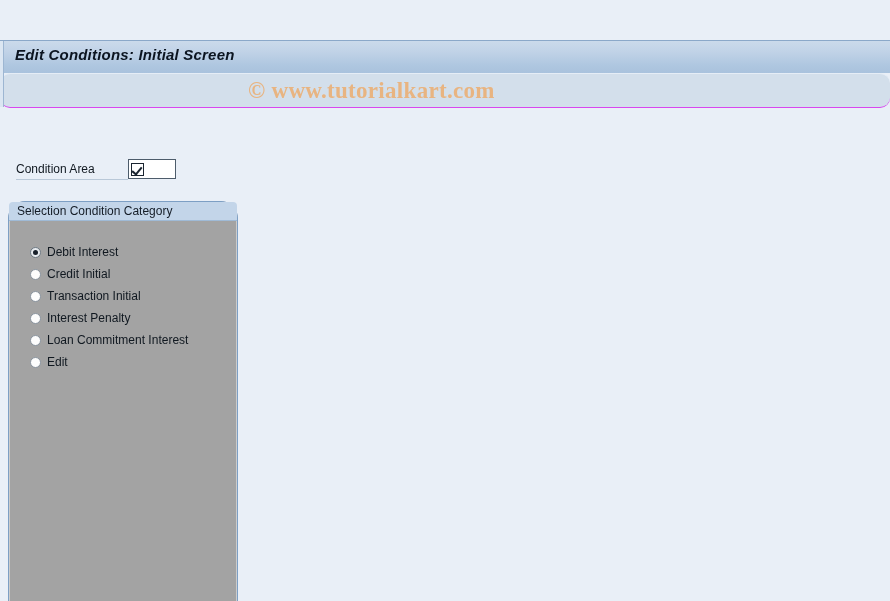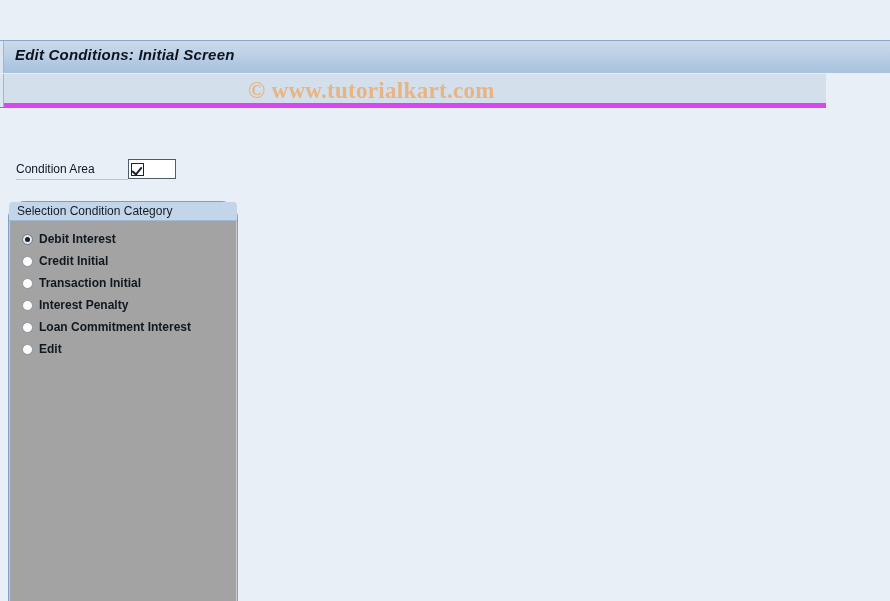--- a/index.html
+++ b/index.html
@@ -54,26 +54,27 @@
     color: #0b1420;
     letter-spacing: 0.2px;
     white-space: nowrap;
   }
 
   
   .toolbar {
     position: absolute;
     left: 0;
     top: 33px;
-    width: 826px;
+    width: 890px;
     height: 35px;
     background: #d3dfeb;
     border-top: 1px solid #e5edf6;
-    border-bottom: 5px solid #d946ef;
-    box-sizing: border-box;
+    border-bottom: 1px solid #d946ef;
+    box-sizing: border-box;
+    border-radius: 10px;
   }
   .toolbar .edge-left {
     position: absolute;
     left: 0;
     top: 0;
     width: 4px;
     height: 33px;
     background: #dbe6f2;
     border-right: 1px solid #9db6d2;
     box-sizing: border-box;
@@ -180,26 +181,25 @@
   .groupbox-title {
     position: absolute;
     left: 8px;
     top: 2px;
     font-size: 12px;
     color: #141c26;
     white-space: nowrap;
   }
   .radio-list {
     position: absolute;
-    left: 0;
+    left: 8px;
     top: 19px;
     width: 100%;
-    padding-top: 7px;
-    box-sizing: border-box;
-    font-weight: bold;
+    padding-top: 20px;
+    box-sizing: border-box;
   }
   .radio-item {
     display: flex;
     align-items: center;
     height: 22px;
     padding-left: 13px;
     cursor: default;
   }
   .radio-mark {
     width: 11px;

